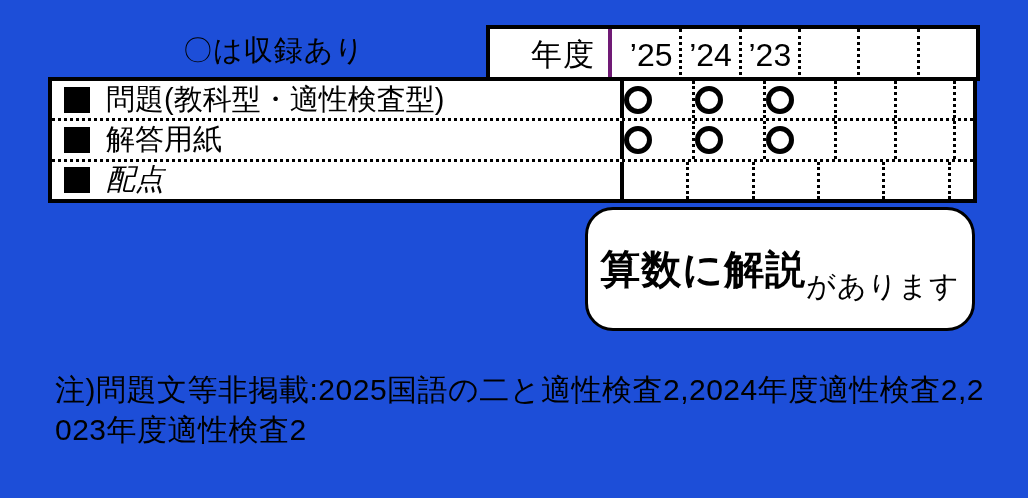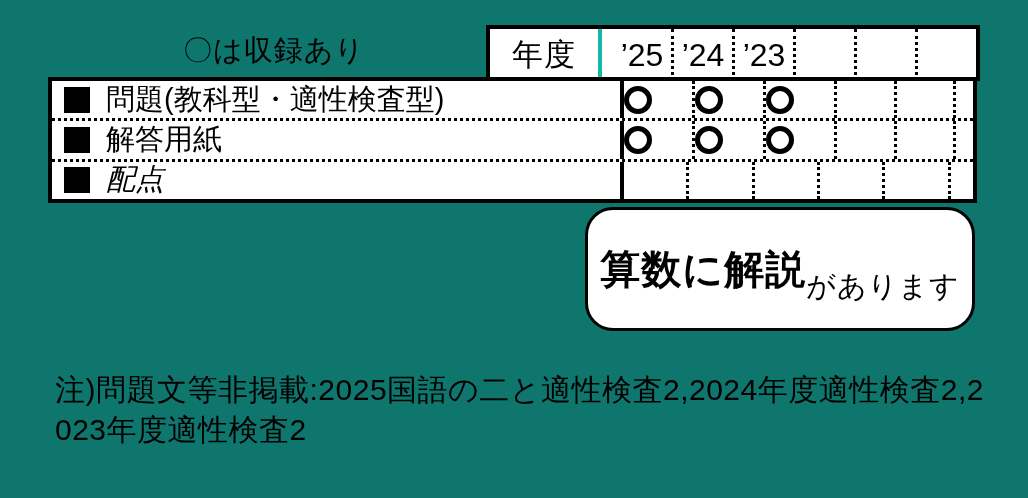--- a/index.html
+++ b/index.html
@@ -2,37 +2,37 @@
 <html><head>
 <meta charset="utf-8">
 <style>
   * { margin: 0; padding: 0; box-sizing: border-box; }
   html, body { background: #ffffff; }
   body {
     width: 1028px; height: 498px;
     font-family: "Liberation Sans", sans-serif;
     color: #000;
   }
-  .stage { position: relative; width: 1028px; height: 498px; background: #0f766e; overflow: hidden; }
+  .stage { position: relative; width: 1028px; height: 498px; background: #1d4ed8; overflow: hidden; }
 
   
   .legend {
     position: absolute; left: 183px; top: 31px;
     font-size: 29px; letter-spacing: 1px; white-space: nowrap;
   }
 
   
   .year-header {
     position: absolute; left: 486px; top: 25px; width: 494px; height: 56px;
     display: flex; border: 4px solid #000; border-bottom: none; background: #fff;
   }
   .nendo-cell {
-    width: 112px; flex: none; border-right: 4px solid #14b8a6;
+    width: 94px; flex: none; border-right: 4px solid #701a75;
     display: flex; align-items: center; justify-content: center;
-    font-size: 31px; letter-spacing: 1px;
+    font-size: 31px; letter-spacing: 1px; margin-left: 28px;
   }
   .year-cols { flex: 1; display: flex; }
   .year-cell {
     flex: 1; display: flex; align-items: center; justify-content: center;
     font-size: 32px; border-left: 3px dotted #000; overflow: hidden;
   }
   .year-cell.first { border-left: none; padding-left: 11px; }
 
   
   .body-table {

